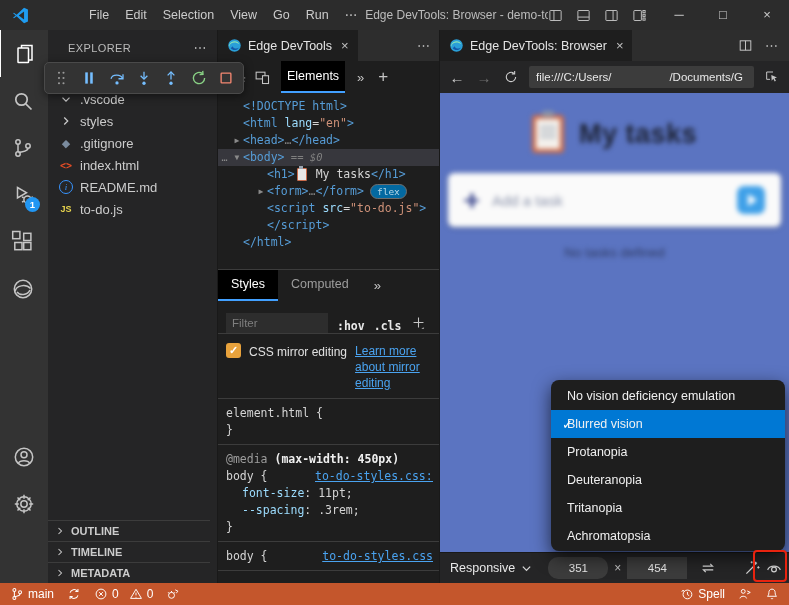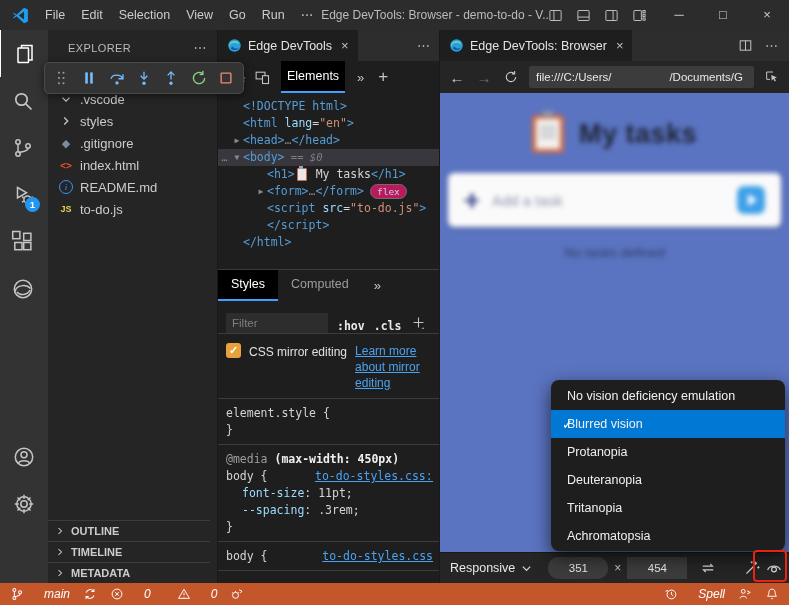--- a/index.html
+++ b/index.html
@@ -2,21 +2,21 @@
 <html><head>
 <meta charset="utf-8">
 <style>
   html,body{margin:0;padding:0;background:#000;}
   .app{position:relative;width:789px;height:605px;overflow:hidden;background:#1e1e1e;
        font-family:"Liberation Sans",sans-serif;-webkit-font-smoothing:antialiased;user-select:none;}
   svg{display:block;}
   
   .titlebar{position:absolute;top:0;left:0;right:0;height:30px;background:#2c2c2c;display:flex;align-items:center;padding-left:10px;}
   .vslogo{width:17px;height:17px;margin:0 8px 0 2px;flex:none;}
-  .menus{display:flex;align-items:center;}
+  .menus{display:flex;align-items:center;margin-left:44px;}
   .menu-item{color:#cccccc;font-size:12.5px;padding:0 8px;line-height:30px;cursor:default;}
   .wintitle{flex:1;text-align:center;color:#bcbcbc;font-size:12px;white-space:nowrap;overflow:hidden;}
   .title-icons{display:flex;align-items:center;gap:13px;margin-right:10px;color:#cfcfcf;}
   .title-icons .ticon{width:15px;height:15px;}
   .winctl{width:44px;height:30px;line-height:30px;text-align:center;color:#cccccc;font-size:13px;}
   
   .abar{position:absolute;left:0;top:30px;bottom:22px;width:48px;background:#333333;display:flex;flex-direction:column;align-items:center;}
   .abar-item{width:48px;height:47px;display:flex;align-items:center;justify-content:center;position:relative;}
   .abar-item.active{border-left:2px solid #ffffff;}
   .abar-item svg{width:24px;height:24px;}
@@ -63,21 +63,21 @@
   .plus-tab{color:#c5c5c5;font-size:17px;margin-left:14px;font-weight:normal;}
   .dom{font-family:"DejaVu Sans Mono",monospace;font-size:11.5px;line-height:17px;padding-top:5px;height:171px;overflow:hidden;}
   .dom-row{display:flex;align-items:center;white-space:pre;}
   .dom-row.selected{background:#37373d;}
   .dom-gutter{width:13px;color:#8a8a8a;font-size:10px;text-align:center;flex:none;}
   .dom-ind{flex:none;}
   .dom-exp{width:12px;color:#8a8a8a;font-size:8px;text-align:center;flex:none;}
   .c-tag{color:#569cd6}.c-attr{color:#9cdcfe}.c-val{color:#ce9178}.c-punct{color:#d4d4d4}
   .c-text{color:#d4d4d4}.c-dim{color:#808080}
   .c-meta{color:#7f7f7f;font-style:italic;font-size:10.5px;}
-  .dom-badge{margin-left:6px;border:1px solid #6e6e6e;border-radius:8px;padding:0 6px;font-size:9.5px;color:#b6d8e8;background:#be185d;line-height:13px;}
+  .dom-badge{margin-left:6px;border:1px solid #6e6e6e;border-radius:8px;padding:0 6px;font-size:9.5px;color:#b6d8e8;background:#0369a1;line-height:13px;}
   .mini-clip{display:inline-block;width:8px;height:11px;background:#e8e8e8;border:1.5px solid #c96a4a;border-radius:1px;position:relative;margin:0 2px;}
   .mini-clip:before{content:"";position:absolute;top:-3px;left:1.5px;width:4px;height:2.5px;background:#9aa4b0;}
   .crumbs{height:22px;border-top:1px solid #3c3c3c;display:flex;align-items:center;gap:16px;padding-left:10px;
           font-family:"DejaVu Sans Mono",monospace;font-size:11.5px;color:#8fc3e8;}
   .style-tabs{height:31px;display:flex;align-items:center;border-top:1px solid #3c3c3c;}
   .stab{padding:0 13px;height:31px;line-height:29px;color:#9d9d9d;font-size:12.5px;box-sizing:border-box;}
   .stab.active{background:#000;color:#fff;border-bottom:2px solid #42a0ff;}
   .filter-row{height:32px;display:flex;align-items:flex-end;padding:0 8px;gap:9px;}
   .filter-input{width:90px;height:20px;background:#2d2d2d;border:none;outline:none;color:#cccccc;font-size:11.5px;padding:0 6px;}
   .filter-input::placeholder{color:#7f7f7f;}
@@ -127,21 +127,21 @@
   .emu-ico svg{width:18px;height:18px;}
   
   .dropdown{position:absolute;left:551px;top:380px;width:234px;height:171px;background:#1e1e1e;border-radius:8px;
             box-shadow:0 6px 18px rgba(0,0,0,.65);z-index:40;padding-top:2px;box-sizing:border-box;}
   .dd-item{height:28px;display:flex;align-items:center;color:#f0f0f0;font-size:12.5px;padding-left:16px;position:relative;}
   .dd-item.selected{background:#0078d4;}
   .dd-check{position:absolute;left:11px;font-size:13px;color:#fff;}
   .redbox{position:absolute;left:753px;top:550px;width:30px;height:28px;border:2.5px solid #e8230f;border-radius:4px;z-index:50;pointer-events:none;}
   
   .statusbar{position:absolute;left:0;right:0;bottom:0;height:22px;background:#c4562c;display:flex;align-items:center;color:#ffffff;font-size:12px;padding:0 10px;gap:13px;}
-  .sb-item{display:flex;align-items:center;gap:20px;font-style:italic;}
+  .sb-item{display:flex;align-items:center;gap:4px;}
   .sb-item svg{width:14px;height:14px;}
   .sb-right{margin-left:auto;display:flex;align-items:center;gap:13px;}
 </style>
 </head>
 <body>
 
 <div class="app">
 
   <div class="titlebar">
     <span class="vslogo">
@@ -513,21 +513,21 @@
 
     </div>
     <div class="mirror-row">
       <span class="checkbox">✓</span>
       <span class="mirror-label">CSS mirror editing</span>
       <span class="mirror-link">Learn more about mirror editing</span>
     </div>
     <div class="css-panel" id="css-panel">
         <div class="css-block">
           <div class="css-sel-line">
-            <span>element.style {</span>
+            <span>element.html {</span>
           </div>
           <div>}</div>
         </div>
         <div class="css-block">
           <div><span class="css-at">@media </span><span class="css-cond">(max-width: 450px)</span></div>
           <div class="css-sel-line">
             <span>body {</span>
             <span class="css-link">to-do-styles.css:4</span>
           </div>
           <div class="css-decl"><span class="css-prop">font-size</span><span>: </span><span>11pt;</span></div>

